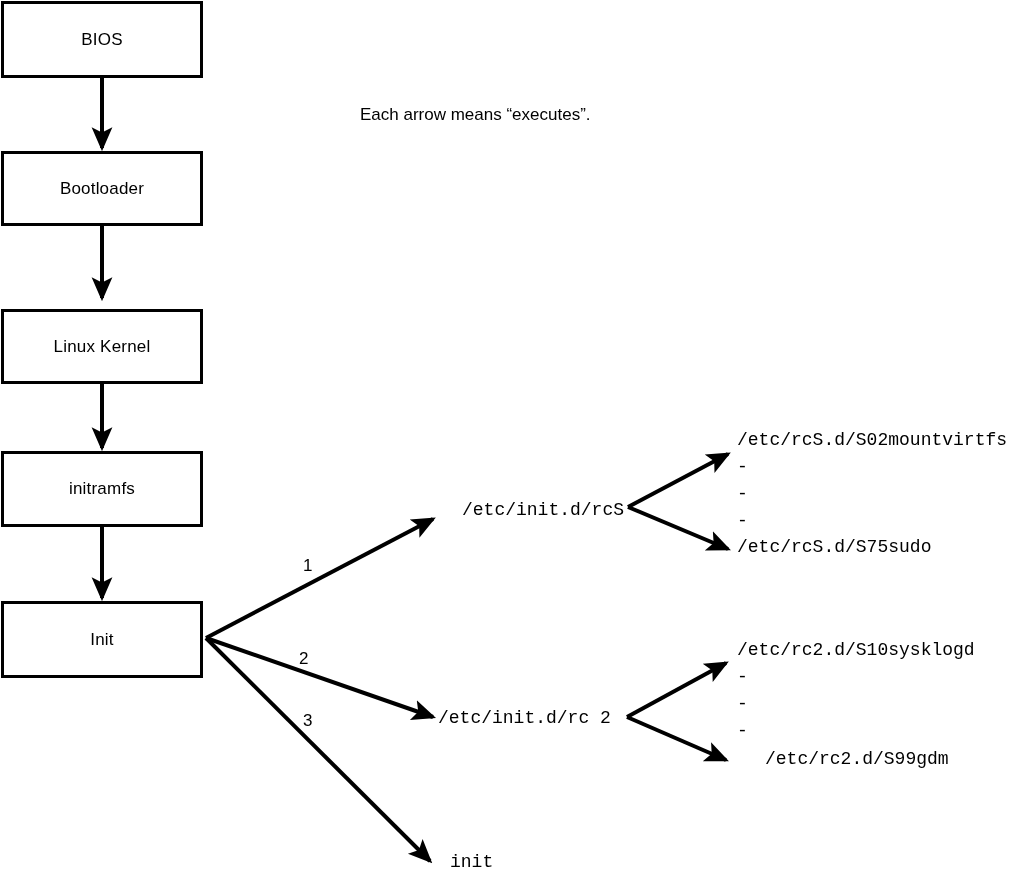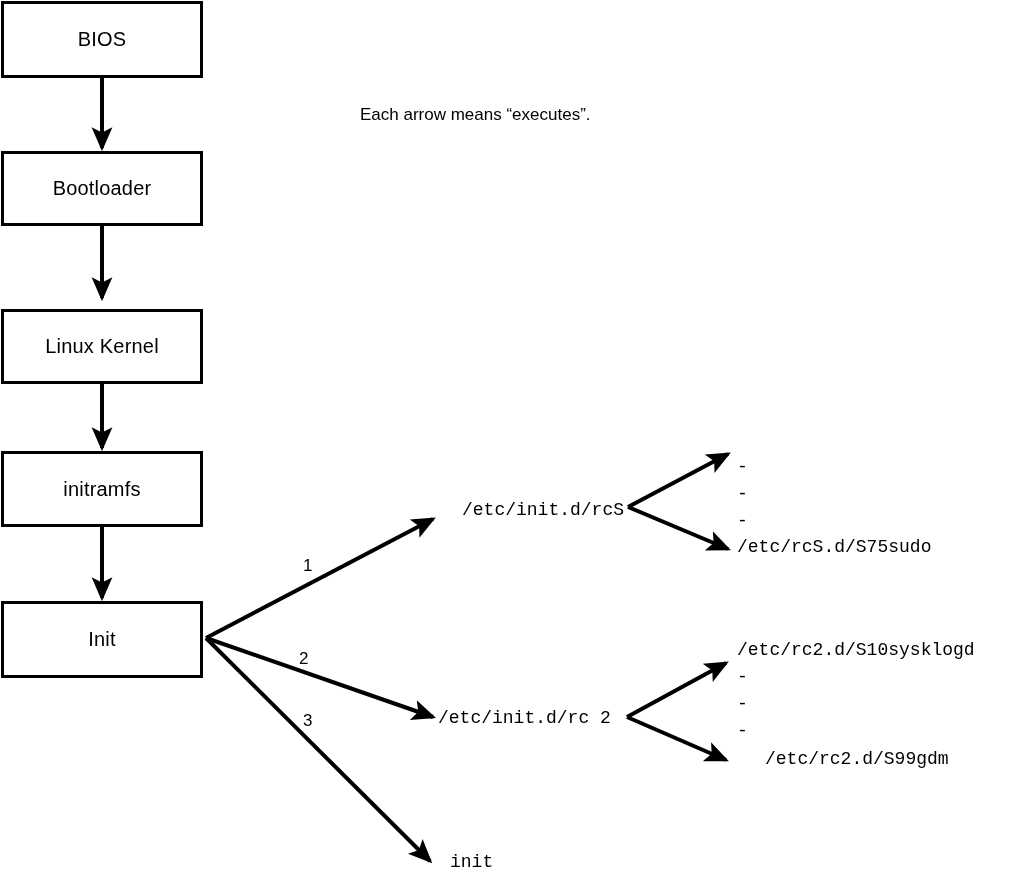--- a/index.html
+++ b/index.html
@@ -27,21 +27,21 @@
     position: absolute;
     box-sizing: border-box;
     border: 3px solid #000000;
     background: #ffffff;
     display: flex;
     align-items: center;
     justify-content: center;
   }
   .node-label {
     font-family: "Liberation Sans", sans-serif;
-    font-size: 20px;
+    font-size: 17px;
     color: #000000;
     letter-spacing: 0.2px;
     white-space: nowrap;
   }
   .mono-label {
     position: absolute;
     font-family: "Liberation Mono", monospace;
     font-size: 18px;
     color: #000000;
     white-space: nowrap;
@@ -122,20 +122,21 @@
   <div class="note-text" style="left:360px; top:106px;">Each arrow means “executes”.</div>
 
   <div class="num-label" style="left:303px; top:557px;">1</div>
   <div class="num-label" style="left:299px; top:650px;">2</div>
   <div class="num-label" style="left:303px; top:712px;">3</div>
 
   <div class="mono-label" style="left:446px; top:501px;margin-left:16px;">/etc/init.d/rcS</div>
   <div class="mono-label" style="left:438px; top:709px;">/etc/init.d/rc 2</div>
   <div class="mono-label" style="left:450px; top:853px;">init</div>
 
+  <div class="mono-label" style="left:737px; top:431px;">/etc/rcS.d/S02mountvirtfs</div>
   <div class="dash-label" style="left:737px; top:458px;">-</div>
   <div class="dash-label" style="left:737px; top:485px;">-</div>
   <div class="dash-label" style="left:737px; top:512px;">-</div>
   <div class="mono-label" style="left:737px; top:538px;text-align:center;">/etc/rcS.d/S75sudo</div>
 
   <div class="mono-label" style="left:737px; top:641px;">/etc/rc2.d/S10sysklogd</div>
   <div class="dash-label" style="left:737px; top:668px;">-</div>
   <div class="dash-label" style="left:737px; top:695px;">-</div>
   <div class="dash-label" style="left:737px; top:722px;">-</div>
   <div class="mono-label" style="left:765px; top:750px;">/etc/rc2.d/S99gdm</div>

